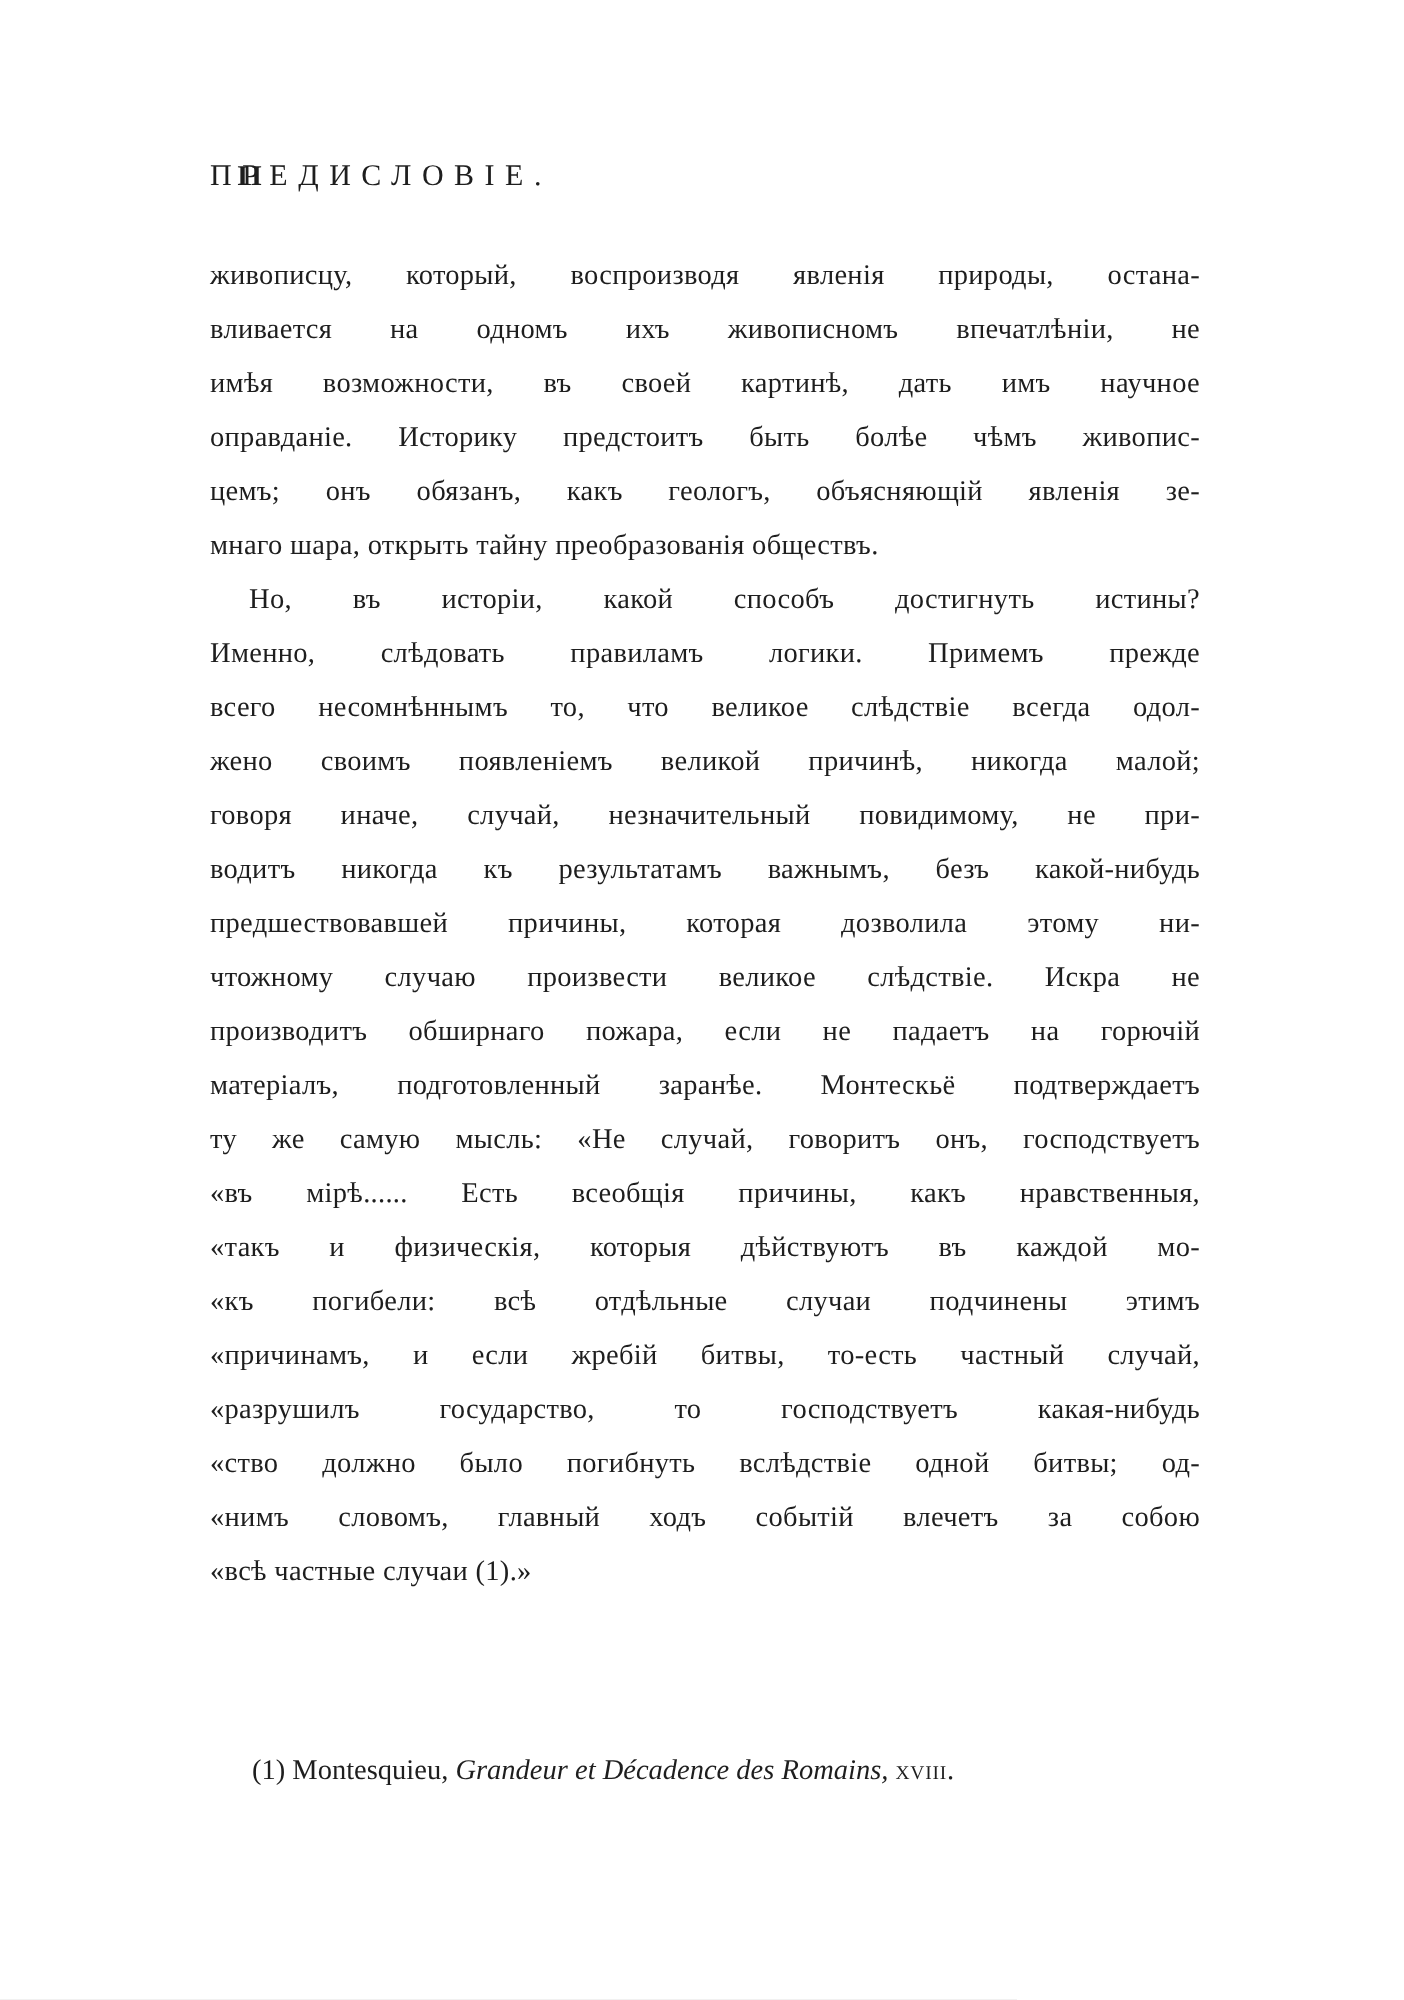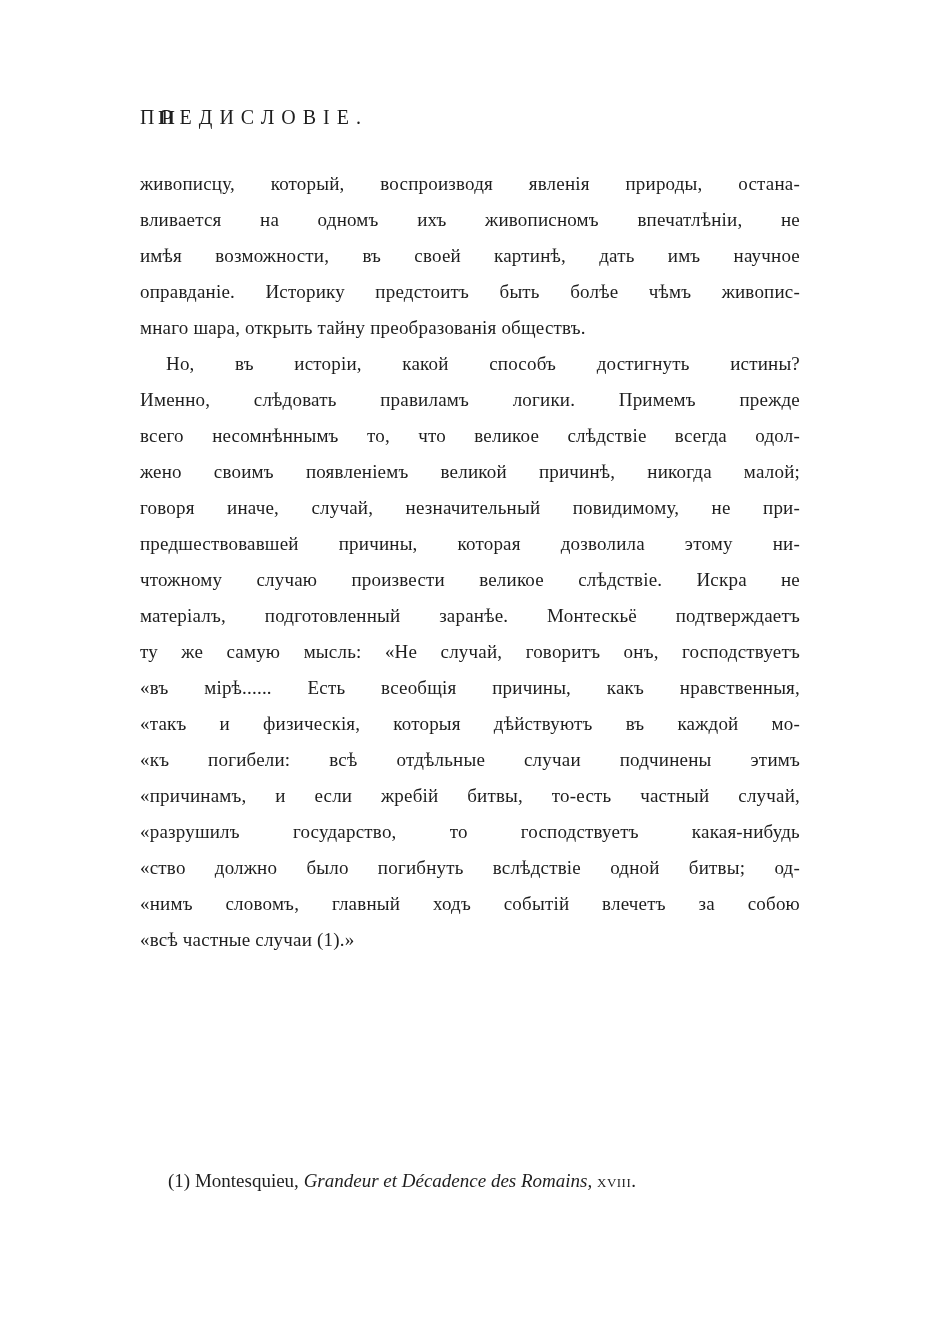--- a/index.html
+++ b/index.html
@@ -82,28 +82,31 @@
   <div class="header">
     <span class="pagenum">II</span>
     <span class="running-title">ПРЕДИСЛОВІЕ.</span>
   </div>
 
   <div class="bodytext">
     <div class="line">живописцу, который, воспроизводя явленія природы, остана-</div>
     <div class="line">вливается на одномъ ихъ живописномъ впечатлѣніи, не</div>
     <div class="line">имѣя возможности, въ своей картинѣ, дать имъ научное</div>
     <div class="line">оправданіе. Историку предстоитъ быть болѣе чѣмъ живопис-</div>
+    <div class="line">цемъ; онъ обязанъ, какъ геологъ, объясняющій явленія зе-</div>
     <div class="line para-end">мнаго шара, открыть тайну преобразованія обществъ.</div>
     <div class="line indent">Но, въ исторіи, какой способъ достигнуть истины?</div>
     <div class="line">Именно, слѣдовать правиламъ логики. Примемъ прежде</div>
     <div class="line">всего несомнѣннымъ то, что великое слѣдствіе всегда одол-</div>
     <div class="line">жено своимъ появленіемъ великой причинѣ, никогда малой;</div>
     <div class="line">говоря иначе, случай, незначительный повидимому, не при-</div>
+    <div class="line">водитъ никогда къ результатамъ важнымъ, безъ какой-нибудь</div>
     <div class="line">предшествовавшей причины, которая дозволила этому ни-</div>
     <div class="line">чтожному случаю произвести великое слѣдствіе. Искра не</div>
+    <div class="line">производитъ обширнаго пожара, если не падаетъ на горючій</div>
     <div class="line">матеріалъ, подготовленный заранѣе. Монтескьё подтверждаетъ</div>
     <div class="line">ту же самую мысль: «Не случай, говоритъ онъ, господствуетъ</div>
     <div class="line">«въ мірѣ...... Есть всеобщія причины, какъ нравственныя,</div>
     <div class="line">«такъ и физическія, которыя дѣйствуютъ въ каждой мо-</div>
     <div class="line">«къ погибели: всѣ отдѣльные случаи подчинены этимъ</div>
     <div class="line">«причинамъ, и если жребій битвы, то-есть частный случай,</div>
     <div class="line">«разрушилъ государство, то господствуетъ какая-нибудь</div>
     <div class="line">«ство должно было погибнуть вслѣдствіе одной битвы; од-</div>
     <div class="line">«нимъ словомъ, главный ходъ событій влечетъ за собою</div>
     <div class="line para-end">«всѣ частные случаи (1).»</div>

